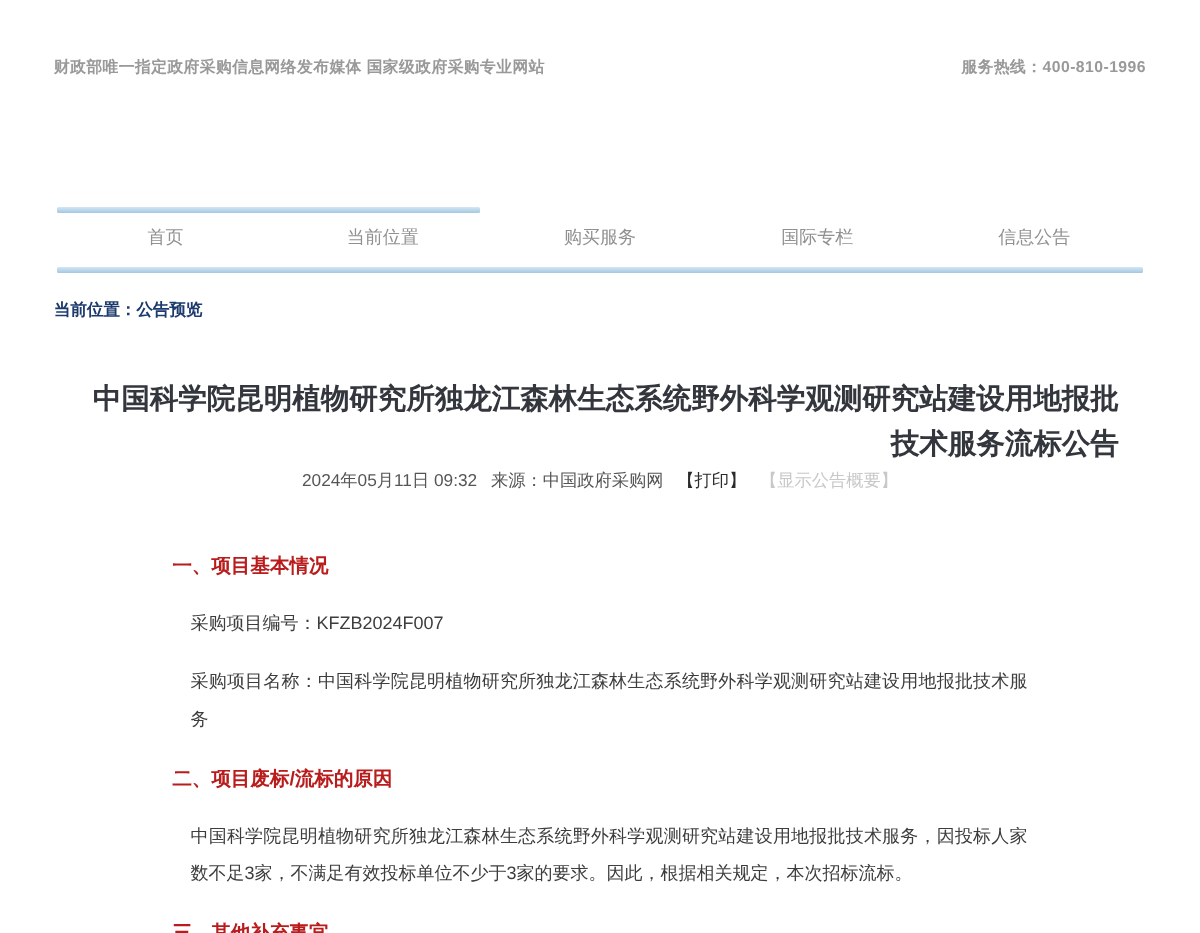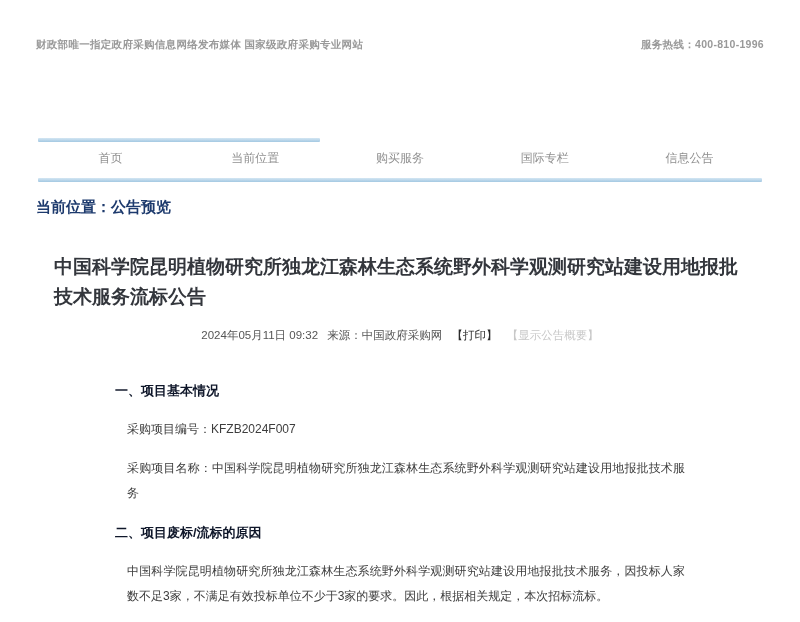--- a/index.html
+++ b/index.html
@@ -52,33 +52,33 @@
   }
   .nav-underline {
     height: 4px;
     background: linear-gradient(#d4e6f3, #a3c8e2);
     border-radius: 1px;
   }
 
   
   .breadcrumb {
     margin: 16px 36px 0 36px;
-    font-size: 15px;
+    font-size: 11px;
     font-weight: bold;
     color: #1d3a6d;
     line-height: 18px;
   }
   .breadcrumb a { color: #1d3a6d; text-decoration: none; cursor: pointer; }
 
   
   .article { margin: 0 38px; }
   .article-title {
-    margin: 36px auto 16px auto;
+    margin: 36px auto 2px auto;
     max-width: 692px;
-    text-align: left;
+    text-align: right;
     font-size: 19px;
     line-height: 30px;
     font-weight: bold;
     color: #33363c;
   }
   .article-meta {
     margin-top: 2px;
     text-align: center;
     font-size: 11.5px;
     color: #555555;
@@ -94,21 +94,21 @@
     cursor: pointer;
   }
 
   .article-body {
     margin-top: 35px;
     padding: 0 77px;
   }
   .article-body h3 {
     font-size: 13px;
     font-weight: bold;
-    color: #0f172a;
+    color: #b91c1c;
     line-height: 25px;
     margin: 0 0 14px 0;
   }
   .article-body p {
     font-size: 12px;
     color: #3d3d3d;
     line-height: 25px;
     margin: 0 0 14px 12px;
     text-align: justify;
   }

